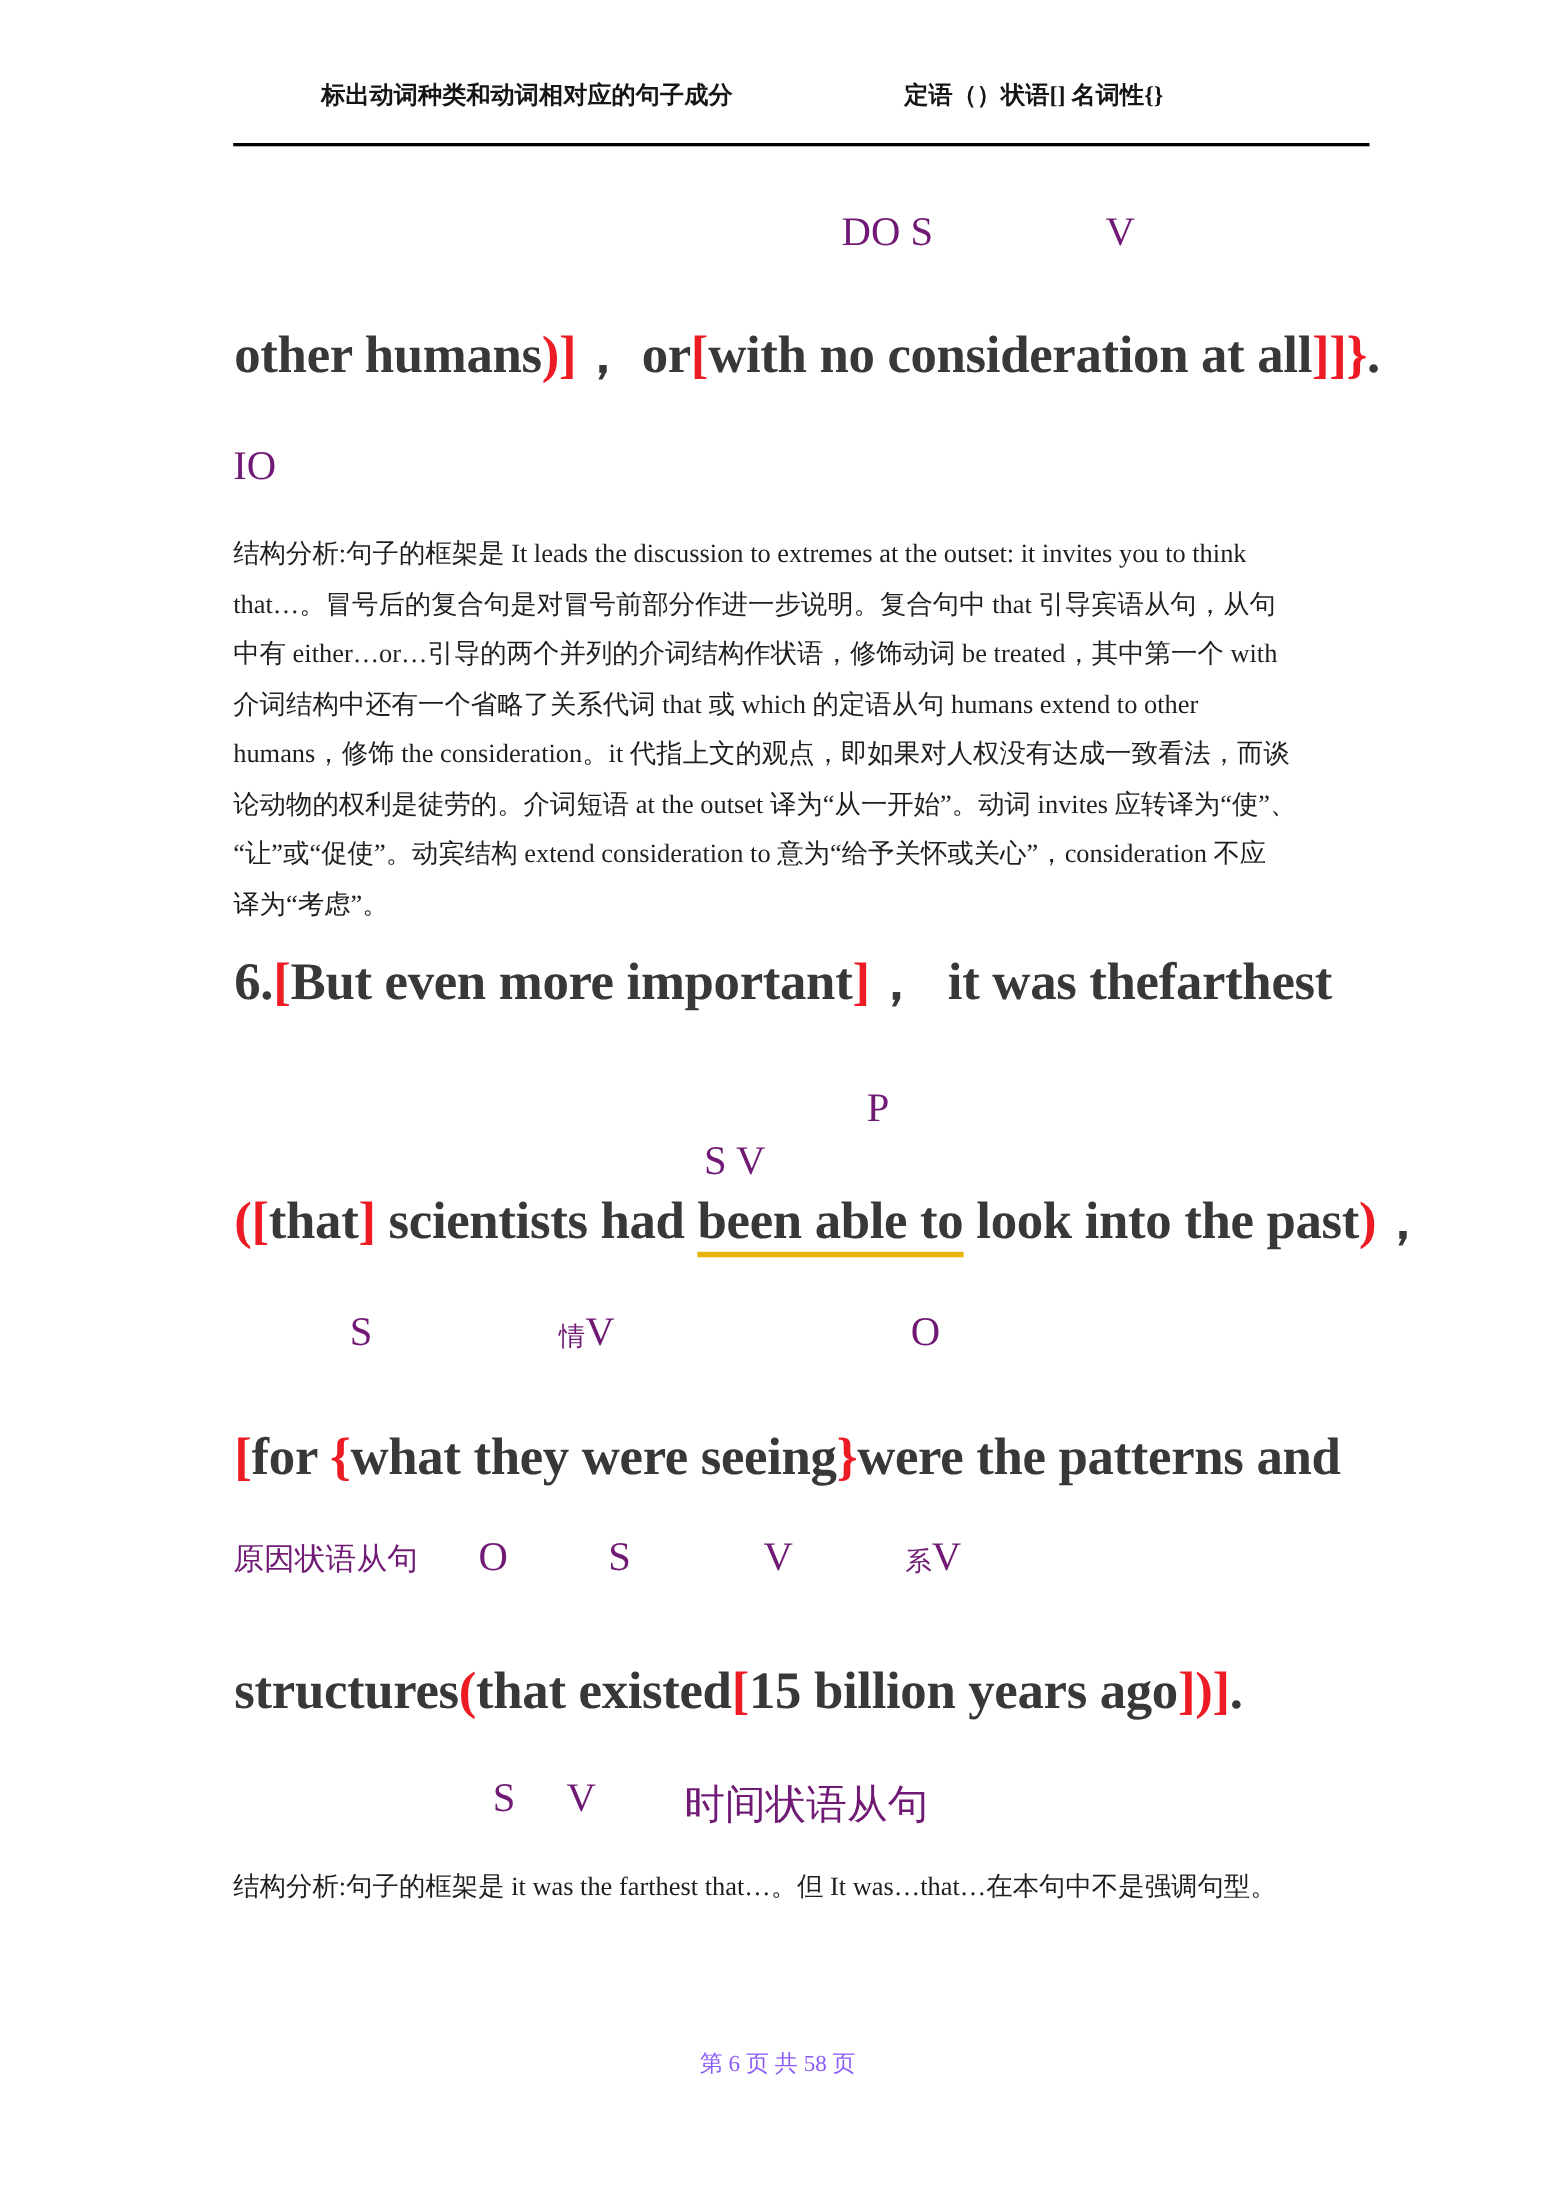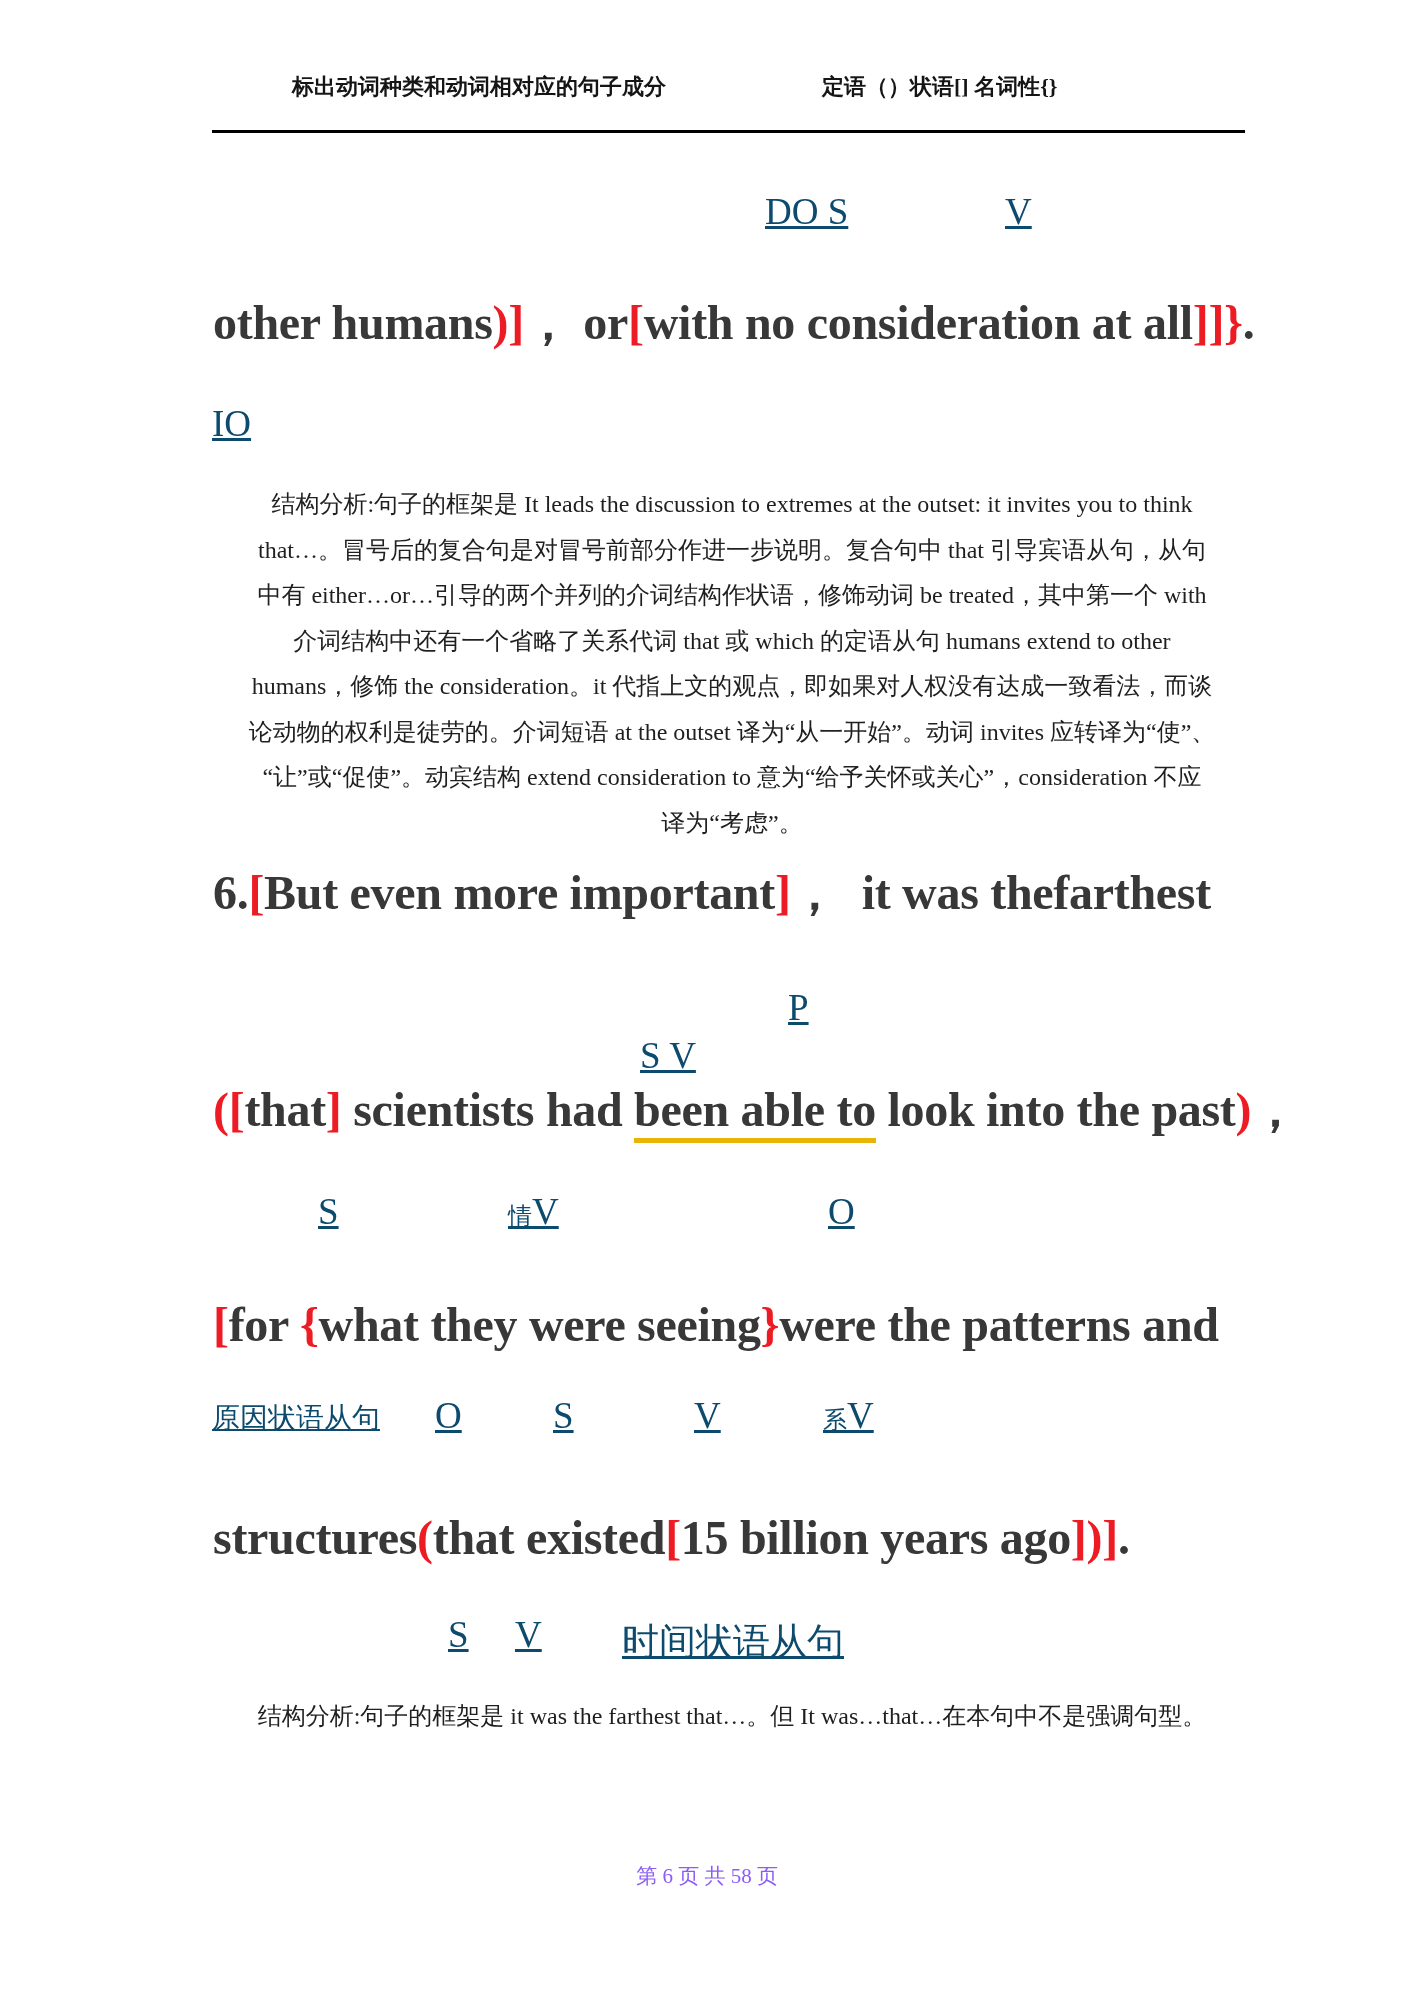--- a/index.html
+++ b/index.html
@@ -6,21 +6,21 @@
   .page{
     position:relative;width:1414px;height:1999px;background:#ffffff;
     font-family:"Liberation Serif","DejaVu Serif",serif;overflow:hidden;padding-left:16px;
   }
   
   .hl{position:absolute;font-weight:700;font-size:22px;color:#151515;white-space:pre;}
   #hdrL{left:292px;top:72px;}
   #hdrR{left:822px;top:72px;}
   #rule{position:absolute;left:212px;top:130px;width:1033px;height:3px;background:#000;}
   
-  .ann{position:absolute;color:#0c4a6e;font-size:37px;line-height:1.1;white-space:pre;text-decoration:underline;}
+  .ann{position:absolute;color:#701a75;font-size:37px;line-height:1.1;white-space:pre;}
   .ann .sm{font-size:24px;}
   #annDOS{left:765px;top:192px;}
   #annV1{left:1005px;top:192px;}
   #annIO{left:212px;top:404px;}
   #annSV{left:640px;top:1036px;}
   #annP{left:788px;top:988px;}
   #annS2{left:318px;top:1192px;}
   #annQV{left:508px;top:1192px;}
   #annO2{left:828px;top:1192px;}
   #annCause{left:212px;top:1403px;font-size:28px;}
@@ -38,21 +38,21 @@
   }
   #blOther{top:293px;}
   #bl6{top:863px;}
   #blThat{top:1080px;}
   #blFor{top:1295px;}
   #blStruct{top:1508px;}
   .red{color:#ed1c24;}
   .ured{border-bottom:5px solid #eab308;padding-bottom:2px;}
   
   .para{position:absolute;left:212px;width:1040px;color:#1f1f1f;font-size:24px;line-height:45.5px;}
-  .para div{white-space:pre;text-align:center;}
+  .para div{white-space:pre;}
   #para1{top:482px;}
   #para2{top:1694px;}
   
   #footer{
     position:absolute;left:0;top:1862px;width:1414px;text-align:center;
     font-size:21px;color:#8b5cf6;white-space:pre;
   }
 </style>
 </head>
 <body>

